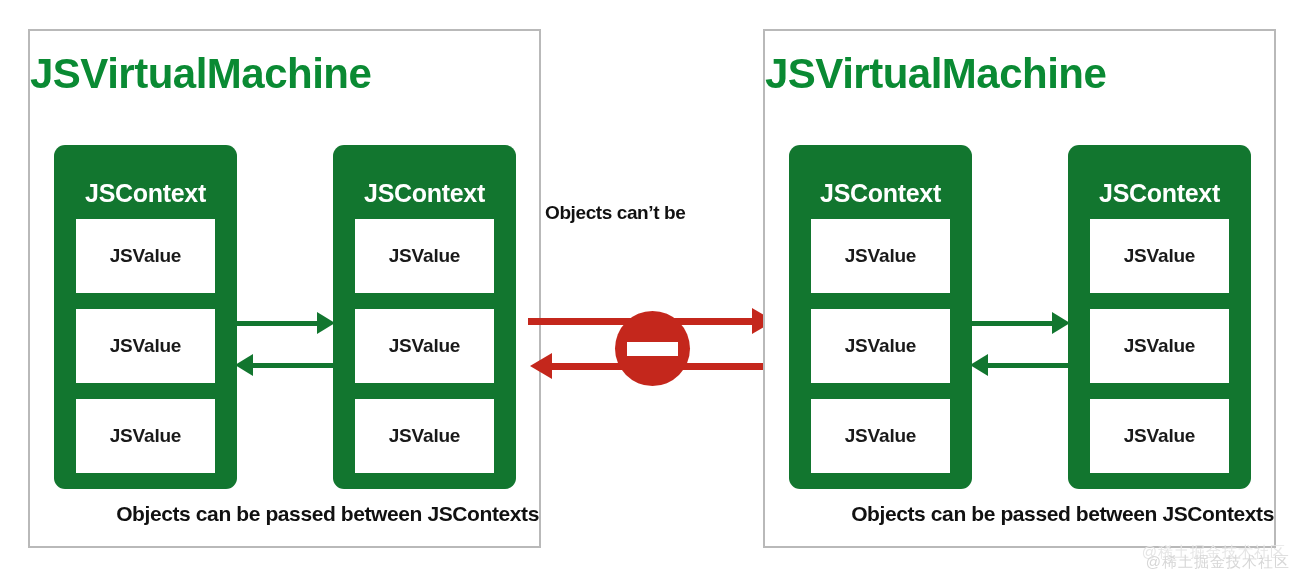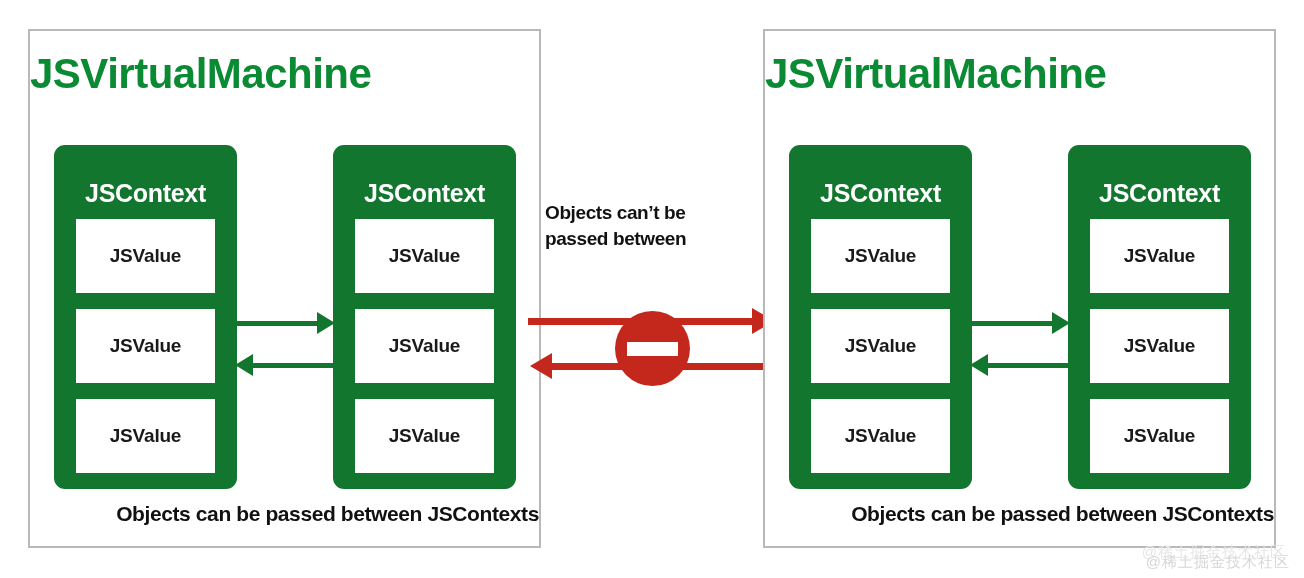--- a/index.html
+++ b/index.html
@@ -254,21 +254,20 @@
         <div class="jsvalue">JSValue</div>
         <div class="jsvalue">JSValue</div>
       </div>
     </div>
 
     <div class="vm-caption">Objects can be passed between JSContexts</div>
   </div>
 
   <div class="center-note">
     <div>Objects can’t be</div>
-    <div>passed between</div>
   </div>
 
   <div class="red-arrows">
     <div class="r-line r-right-line"></div>
     <div class="r-head r-head-right"></div>
     <div class="r-line r-left-line"></div>
     <div class="r-head r-head-left"></div>
   </div>
 
   <div class="no-entry-sign">

